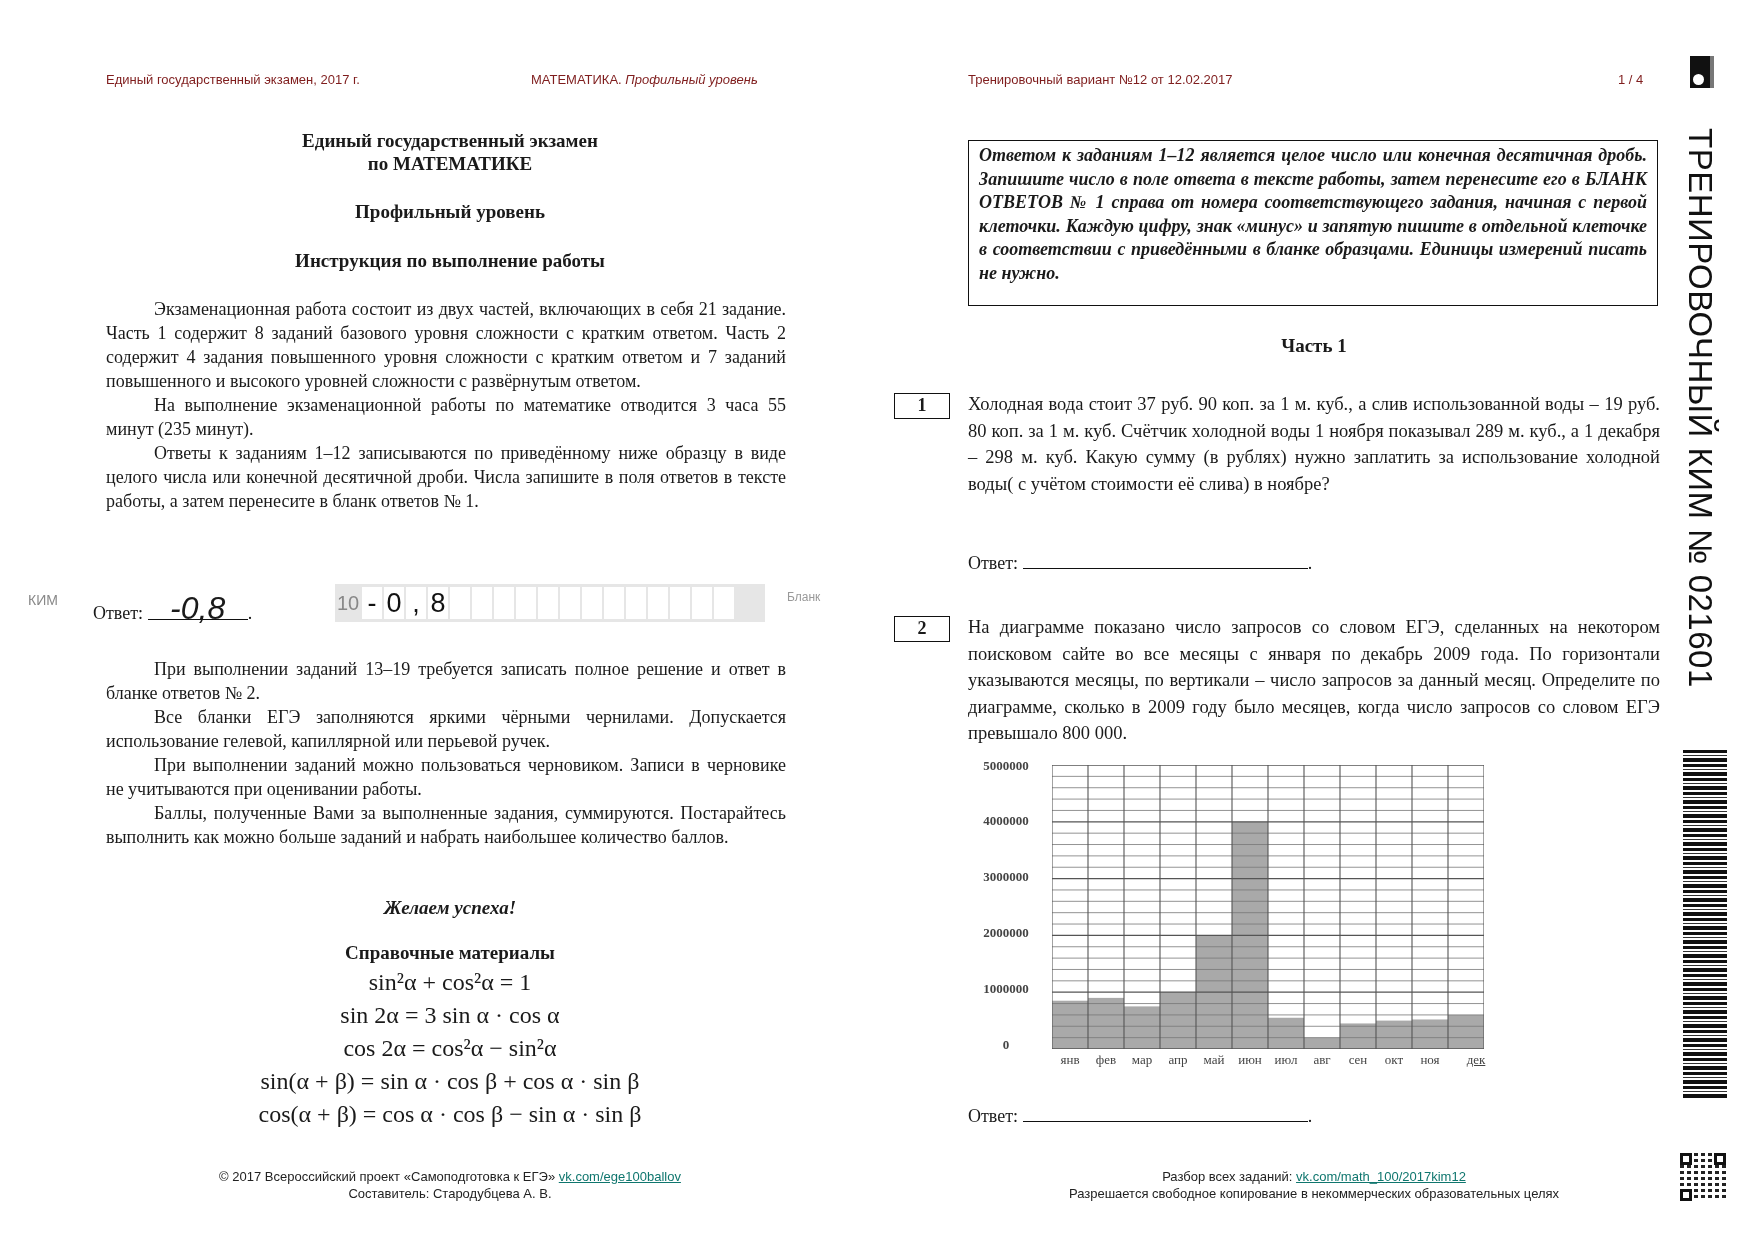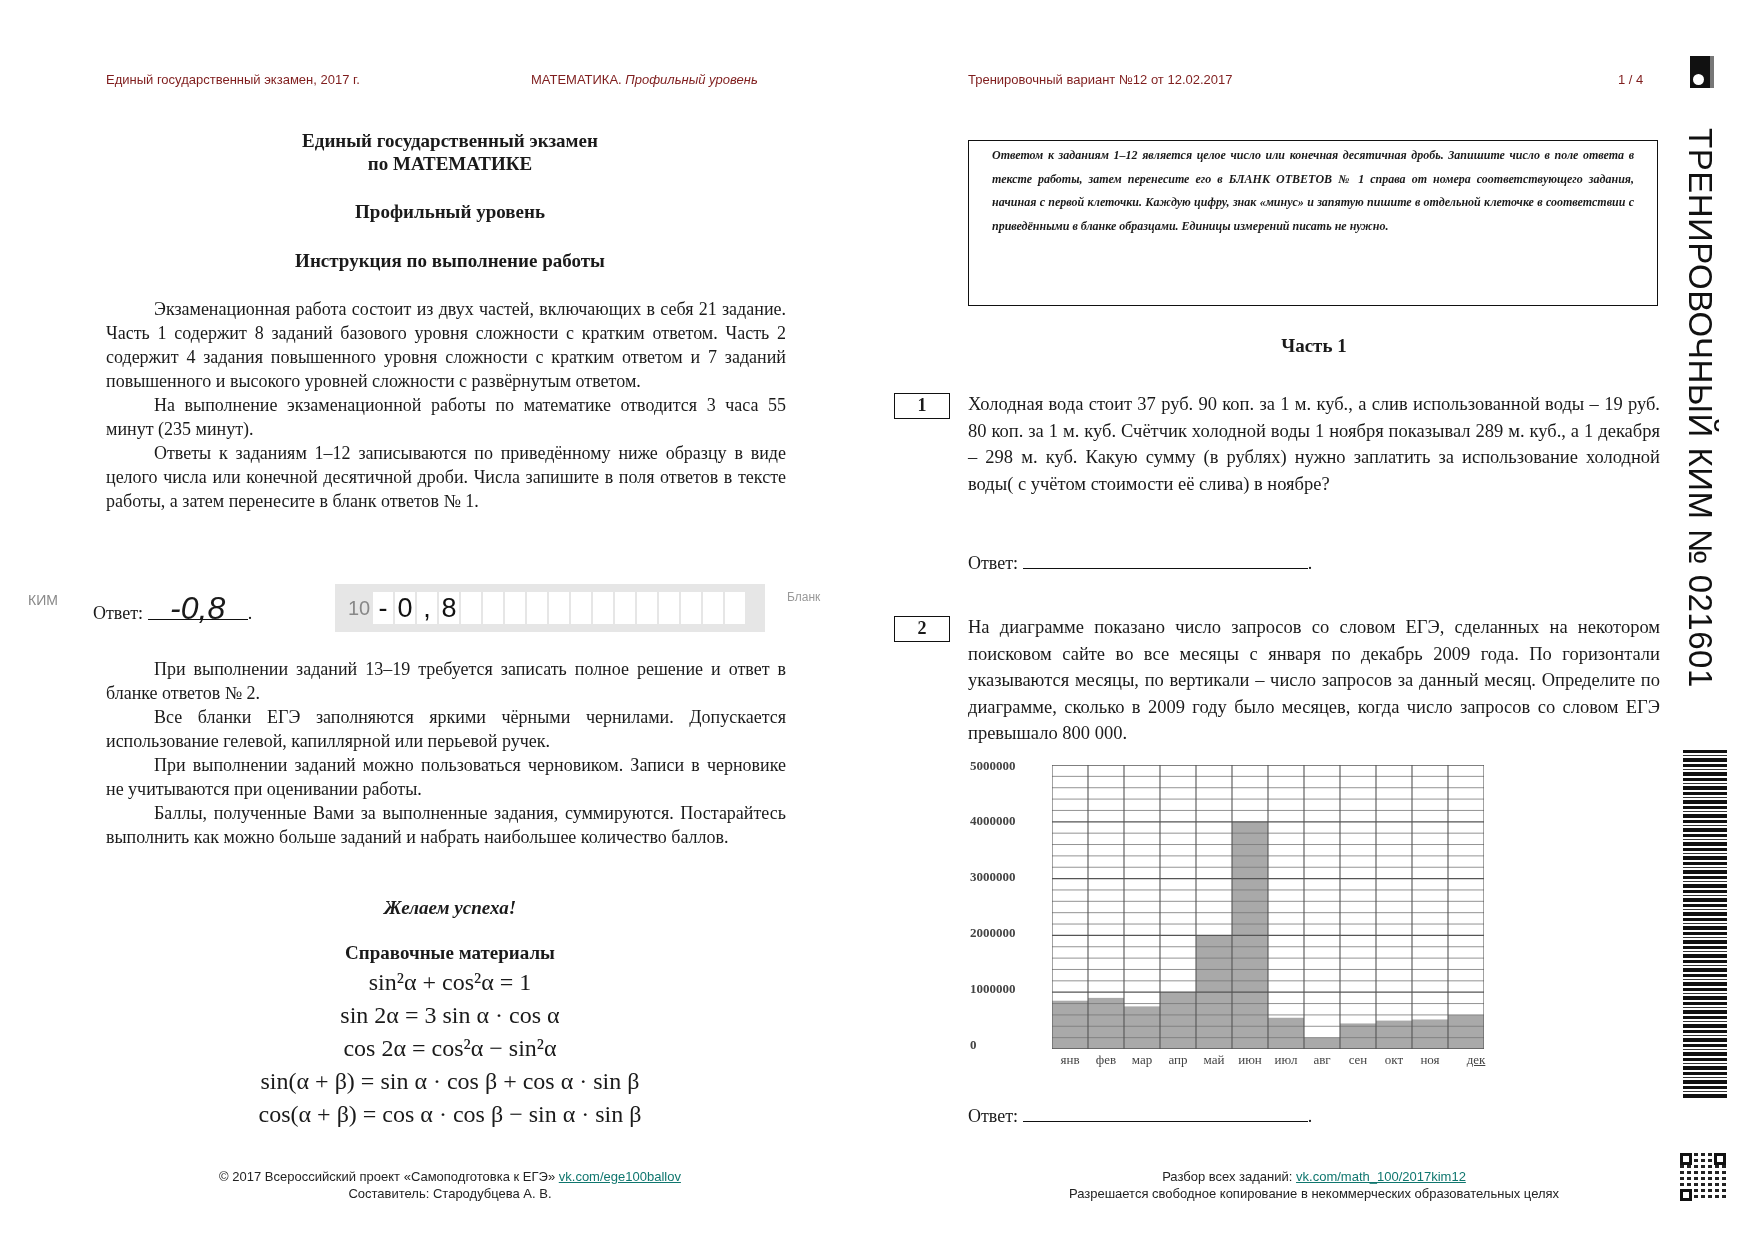--- a/index.html
+++ b/index.html
@@ -7,32 +7,32 @@
   .abs { position: absolute; }
   .hdr { font-family: "Liberation Sans", sans-serif; font-size: 13px; color: #7f1d1d; top: 72px; white-space: nowrap; }
   .hdr i { font-style: italic; }
   .title { left: 90px; width: 720px; text-align: center; font-weight: bold; font-size: 19px; line-height: 23px; }
   .para { left: 106px; width: 680px; font-size: 18px; line-height: 24px; text-align: justify; }
   .para p { margin: 0; text-indent: 48px; }
   .center { left: 90px; width: 720px; text-align: center; }
   .formula { font-size: 24px; line-height: 33px; font-family: "Liberation Serif", serif; }
   .footer { font-family: "Liberation Sans", sans-serif; font-size: 13px; color: #222; text-align: center; line-height: 17px; }
   .footer a { color: #0f766e; text-decoration: underline; margin-top: 16px; }
-  .rule-box { left: 968px; top: 140px; width: 690px; height: 166px; border: 1.5px solid #111; box-sizing: border-box; padding: 3px 23px; font-style: italic; font-weight: bold; font-size: 12px; line-height: 23.6px; text-align: justify; }
+  .rule-box { left: 968px; top: 140px; width: 690px; height: 166px; border: 1.5px solid #111; box-sizing: border-box; padding: 3px 10px; font-style: italic; font-weight: bold; font-size: 18px; line-height: 23.6px; text-align: justify; }
   .tasknum { width: 56px; height: 26px; border: 1.5px solid #111; box-sizing: border-box; text-align: center; font-weight: bold; font-size: 18px; line-height: 23px; }
   .tasktext { left: 968px; width: 692px; font-size: 18.5px; line-height: 26.5px; text-align: justify; }
   .answer { font-size: 18px; white-space: nowrap; }
   .answer .line { display: inline-block; width: 285px; border-bottom: 1.3px solid #111; height: 16px; vertical-align: baseline; }
-  .cells { left: 335px; top: 584px; height: 48px; width: 430px; background: #e6e6e6; display: flex; align-items: center; padding: 0 12px; box-sizing: border-box; }
+  .cells { left: 335px; top: 584px; height: 38px; width: 430px; background: #e6e6e6; display: flex; align-items: center; padding: 0 1px; box-sizing: border-box; }
   .cell { width: 20px; height: 32px; background: #fff; margin-right: 2px; font-family: "Liberation Sans", sans-serif; font-size: 27px; line-height: 32px; text-align: center; color: #111; }
   .cell-id { width: 24px; height: 32px; font-family: "Liberation Sans", sans-serif; font-size: 20px; color: #888; line-height: 32px; text-align: center; margin-right: 2px; }
   .vert-title { left: 1670px; top: 128px; width: 60px; height: 590px; }
   .vert-title span { position: absolute; left: 50%; top: 0; transform-origin: 0 0; transform: rotate(90deg) translate(0, -50%); white-space: nowrap; font-family: "Liberation Sans", sans-serif; font-size: 33px; color: #111; letter-spacing: 0.5px; }
   .chart-wrap { left: 970px; top: 752px; width: 520px; height: 320px; }
-  .ylab { position: absolute; left: 0; width: 72px; text-align: left; font-family: "Liberation Serif", serif; font-weight: bold; font-size: 13px; color: #444; }
+  .ylab { position: absolute; left: 0; width: 72px; text-align: center; font-family: "Liberation Serif", serif; font-weight: bold; font-size: 13px; color: #444; }
   .xlab { position: absolute; font-size: 13px; color: #444; text-align: center; width: 36px; font-family: "Liberation Serif", serif; }
 </style>
 </head>
 <body>
 
 <div class="abs hdr" style="left:106px;">Единый государственный экзамен, 2017 г.</div>
 <div class="abs hdr" style="left:531px;"><span>МАТЕМАТИКА.</span> <i>Профильный уровень</i></div>
 <div class="abs hdr" style="left:968px;">Тренировочный вариант №12 от 12.02.2017</div>
 <div class="abs hdr" style="left:1618px;">1 / 4</div>
 <div class="abs" style="left:1690px;top:56px;width:20px;height:32px;background:#111;border-right:4px solid #777;">

